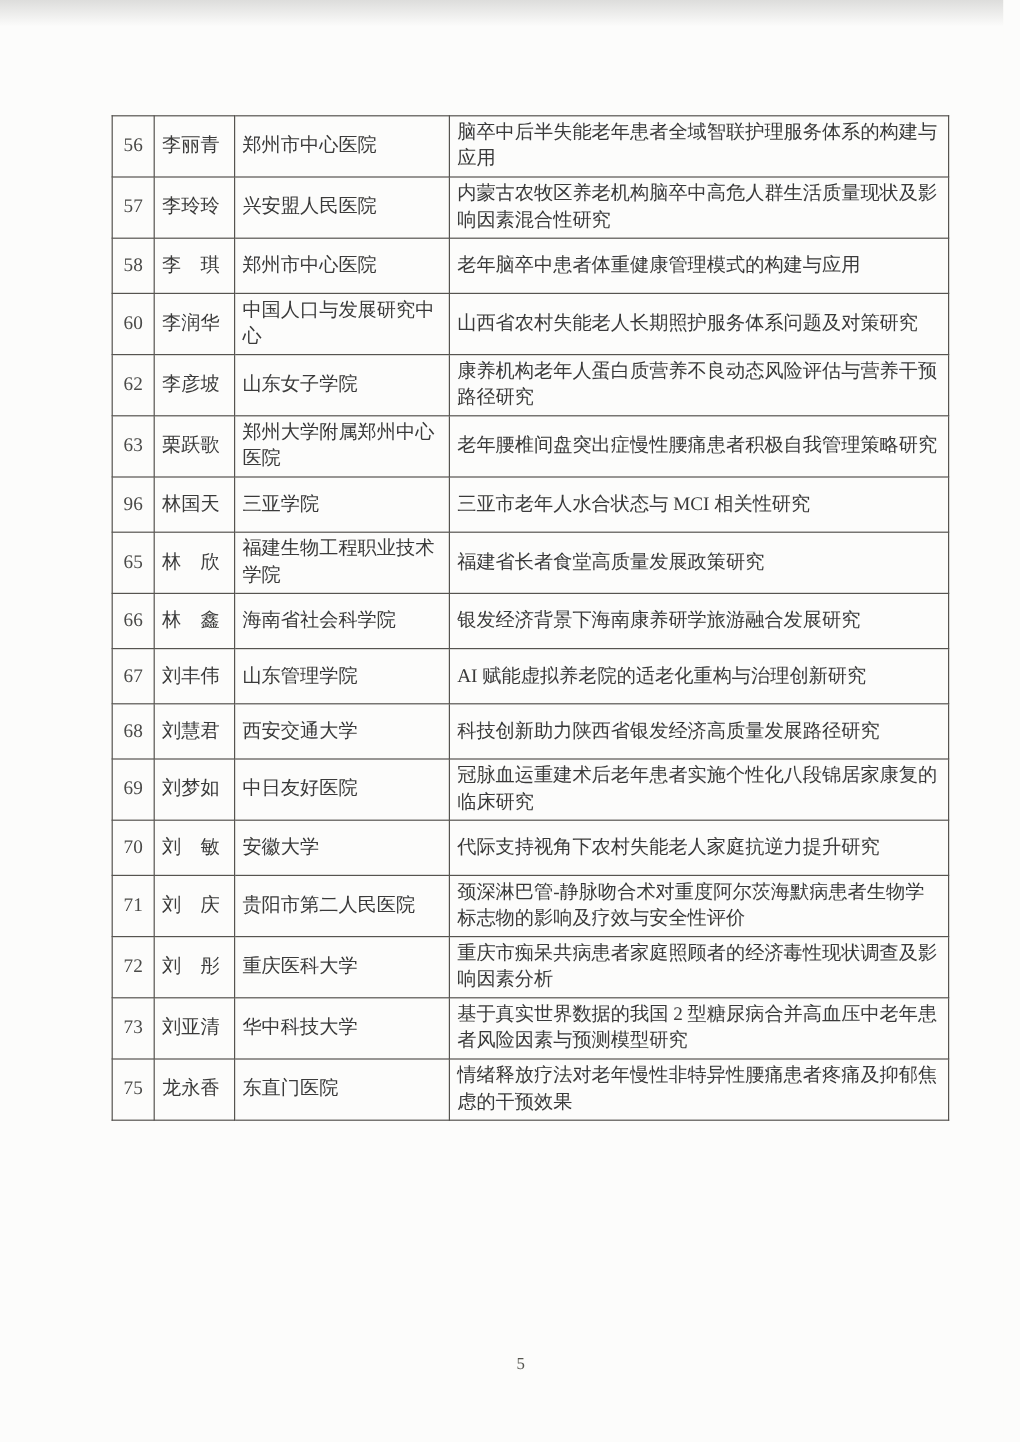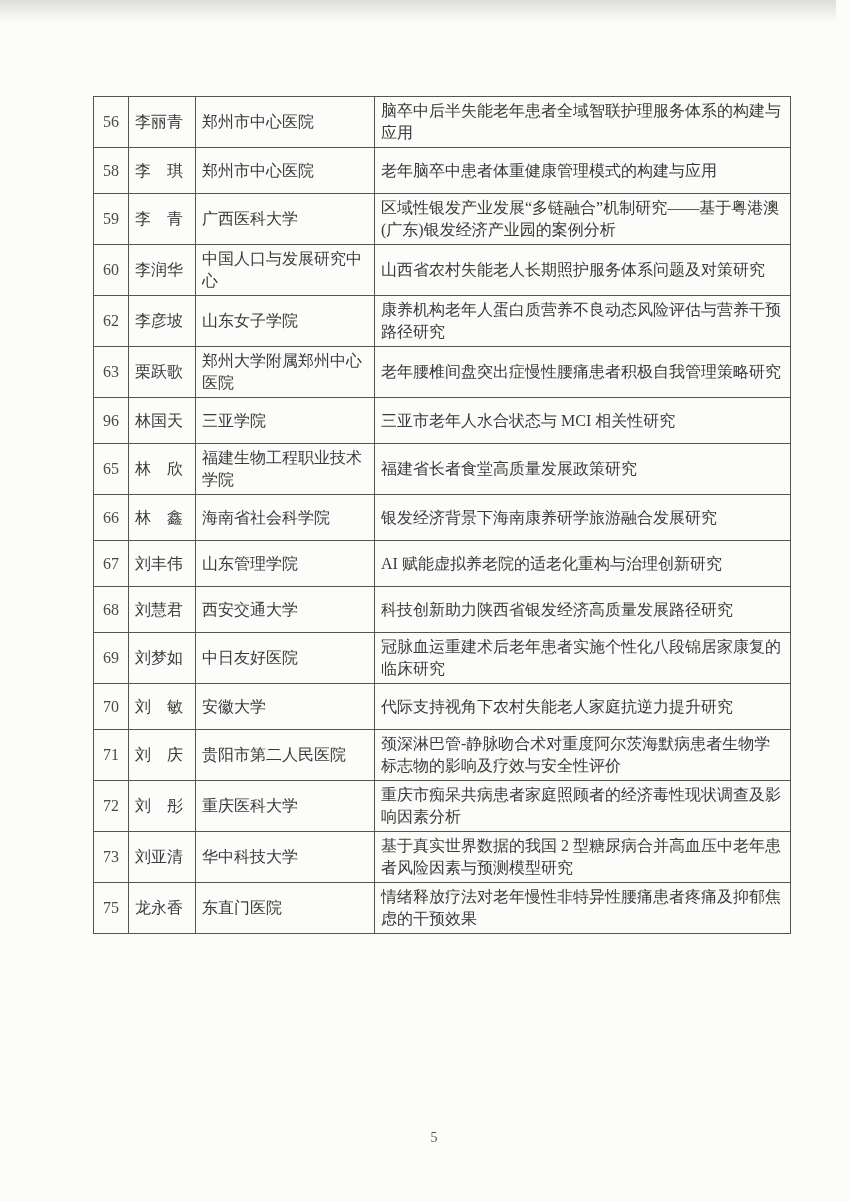--- a/index.html
+++ b/index.html
@@ -87,34 +87,34 @@
     </colgroup>
     <tbody>
 
         <tr class="row">
           <td class="c-no">56</td>
           <td class="c-name">李丽青</td>
           <td class="c-inst">郑州市中心医院</td>
           <td class="c-title">脑卒中后半失能老年患者全域智联护理服务体系的构建与应用</td>
         </tr>
 
+        <tr class="row">
+          <td class="c-no">57</td>
+          <td class="c-name">李玲玲</td>
+          <td class="c-inst">兴安盟人民医院</td>
+          <td class="c-title">内蒙古农牧区养老机构脑卒中高危人群生活质量现状及影响因素混合性研究</td>
+        </tr>
 
         <tr class="row">
           <td class="c-no">58</td>
           <td class="c-name">李　琪</td>
           <td class="c-inst">郑州市中心医院</td>
           <td class="c-title">老年脑卒中患者体重健康管理模式的构建与应用</td>
         </tr>
 
-        <tr class="row">
-          <td class="c-no">59</td>
-          <td class="c-name">李　青</td>
-          <td class="c-inst">广西医科大学</td>
-          <td class="c-title">区域性银发产业发展“多链融合”机制研究——基于粤港澳(广东)银发经济产业园的案例分析</td>
-        </tr>
 
         <tr class="row">
           <td class="c-no">60</td>
           <td class="c-name">李润华</td>
           <td class="c-inst">中国人口与发展研究中心</td>
           <td class="c-title">山西省农村失能老人长期照护服务体系问题及对策研究</td>
         </tr>
 
 
         <tr class="row">

